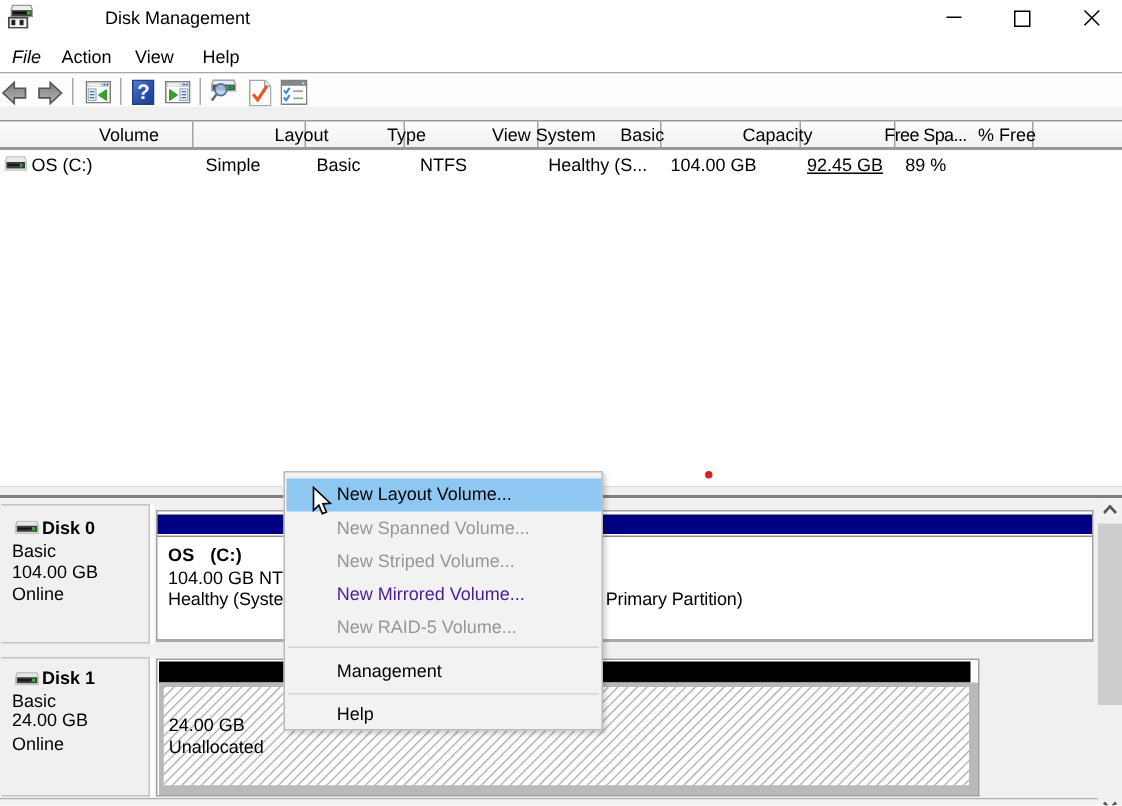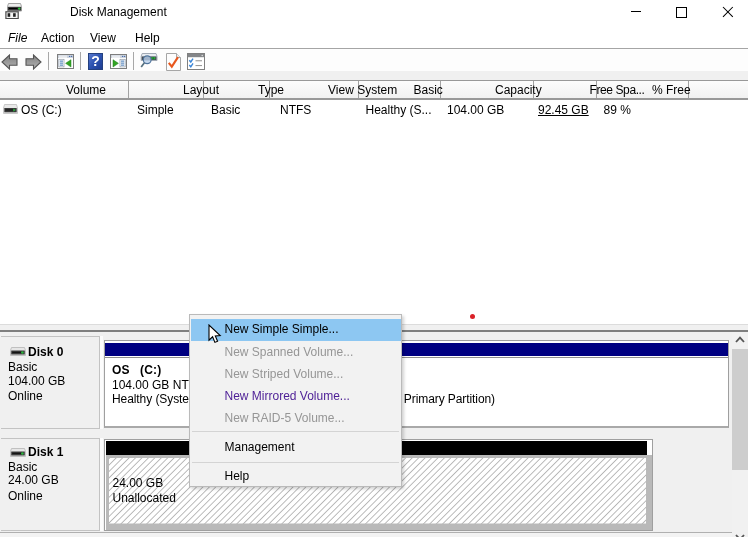--- a/index.html
+++ b/index.html
@@ -226,21 +226,21 @@
   </svg>
   <div class="abs" style="left:732px;top:349px;width:16px;height:121px;background:#cdcdcd;"></div>
   <svg class="abs" style="left:735px;top:533.5px;" width="10" height="8" viewBox="0 0 10 8">
     <path d="M1 1 L5 5.4 L9 1" fill="none" stroke="#555" stroke-width="1.8"></path>
   </svg>
 
   <div class="abs" style="left:470.4px;top:314.4px;width:5px;height:5px;border-radius:50%;background:#da2128;"></div>
 
   <div class="abs" id="menu" style="left:189px;top:314px;width:213px;height:173px;background:#f2f2f2;border:1px solid #bababa;box-sizing:border-box;box-shadow:2px 2px 3px rgba(0,0,0,0.18);"></div>
   <div class="abs" style="left:190.5px;top:318.5px;width:210px;height:22.5px;background:#8dc7f2;"></div>
-  <div class="abs t12 mtxt" style="top:323px;color:#000;">New Simple Simple...</div>
+  <div class="abs t12 mtxt" style="top:323px;color:#000;">New Layout Volume...</div>
   <div class="abs t12 mtxt" style="top:345.5px;color:#969696;">New Spanned Volume...</div>
   <div class="abs t12 mtxt" style="top:367.5px;color:#969696;">New Striped Volume...</div>
   <div class="abs t12 mtxt" style="top:389.5px;color:#4c1d95;">New Mirrored Volume...</div>
   <div class="abs t12 mtxt" style="top:411.5px;color:#969696;">New RAID-5 Volume...</div>
   <div class="abs" style="left:192px;top:431px;width:207px;height:1px;background:#d4d4d4;"></div>
   <div class="abs t12 mtxt" style="top:441px;color:#000;">Management</div>
   <div class="abs" style="left:192px;top:462px;width:207px;height:1px;background:#d4d4d4;"></div>
   <div class="abs t12 mtxt" style="top:469.5px;color:#000;">Help</div>
 
   <svg class="abs" style="left:207.5px;top:324px;" width="14" height="21" viewBox="0 0 14 21">

